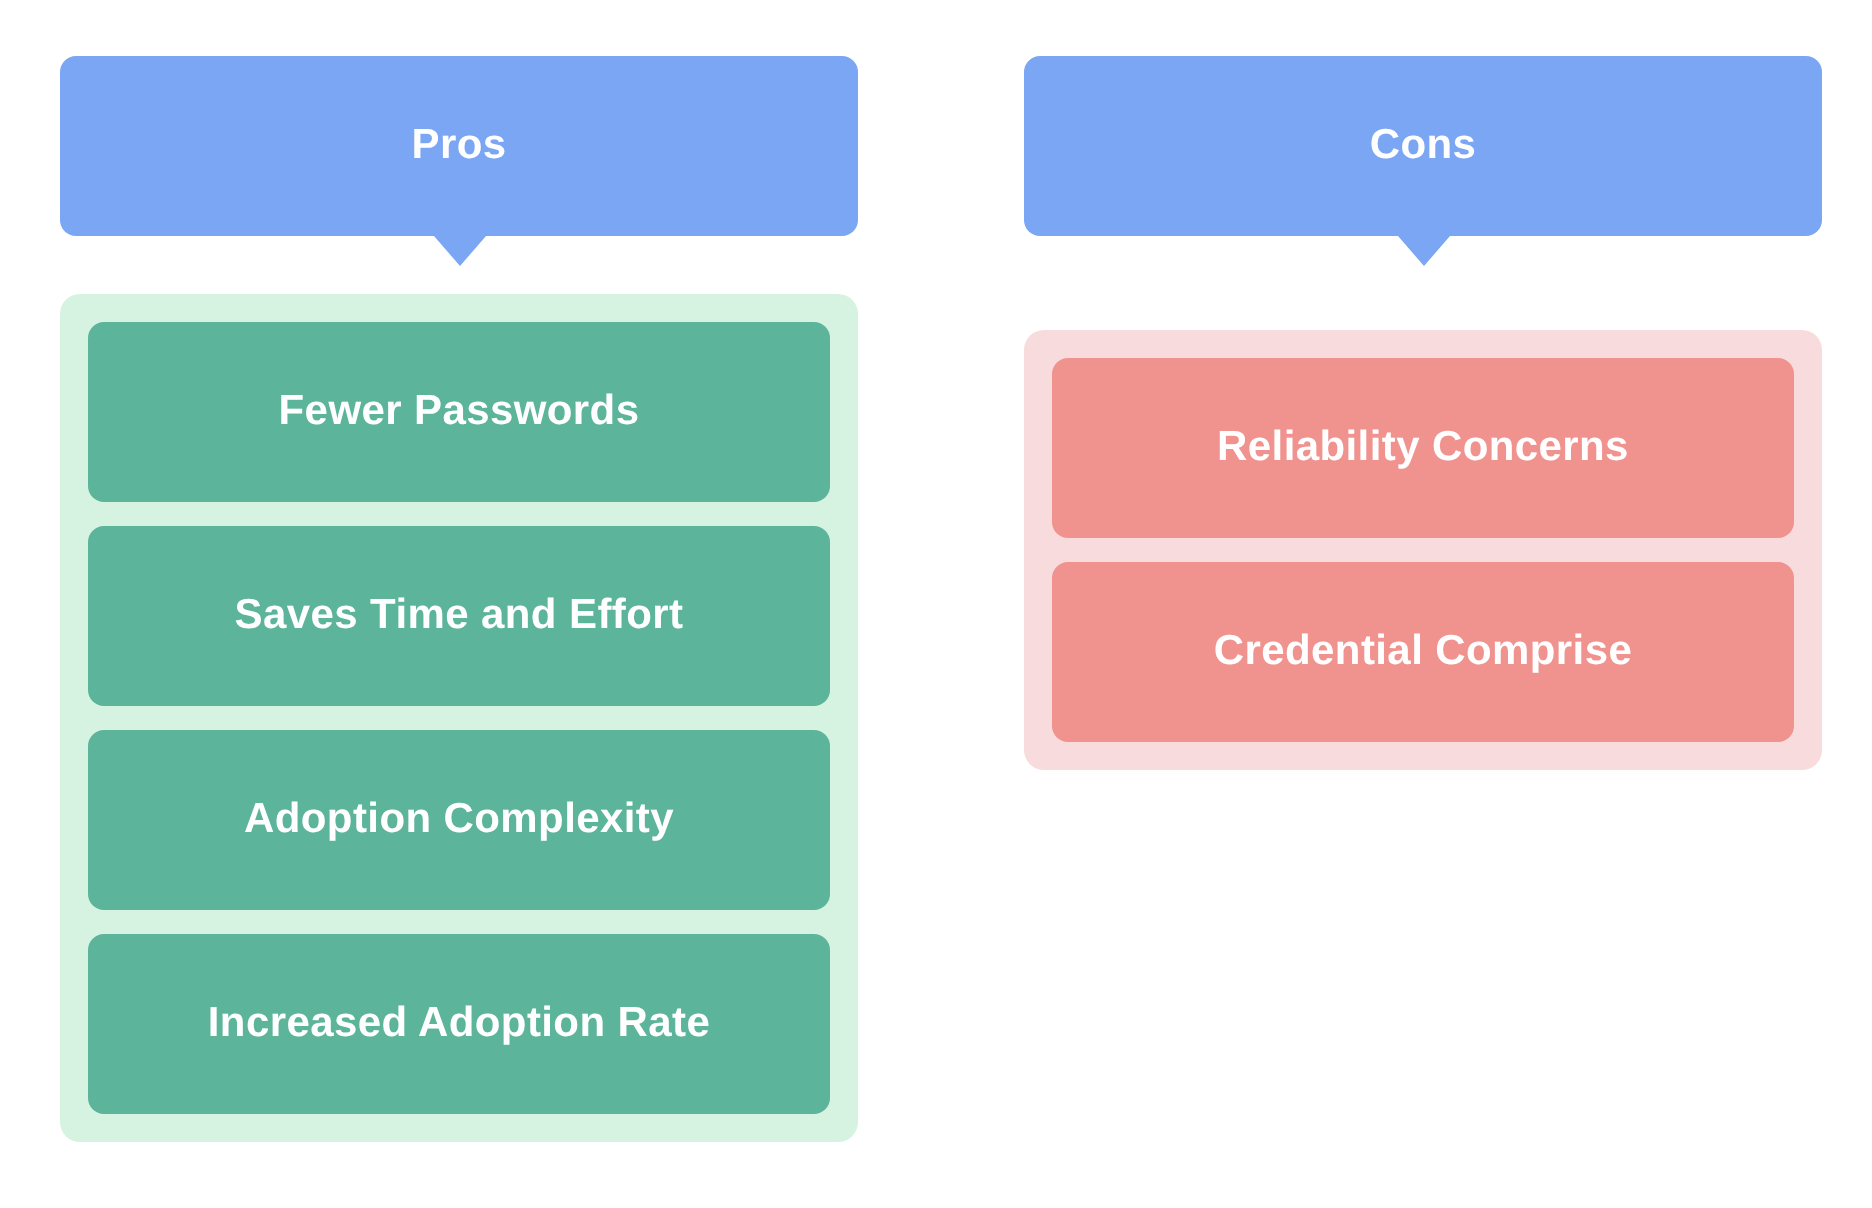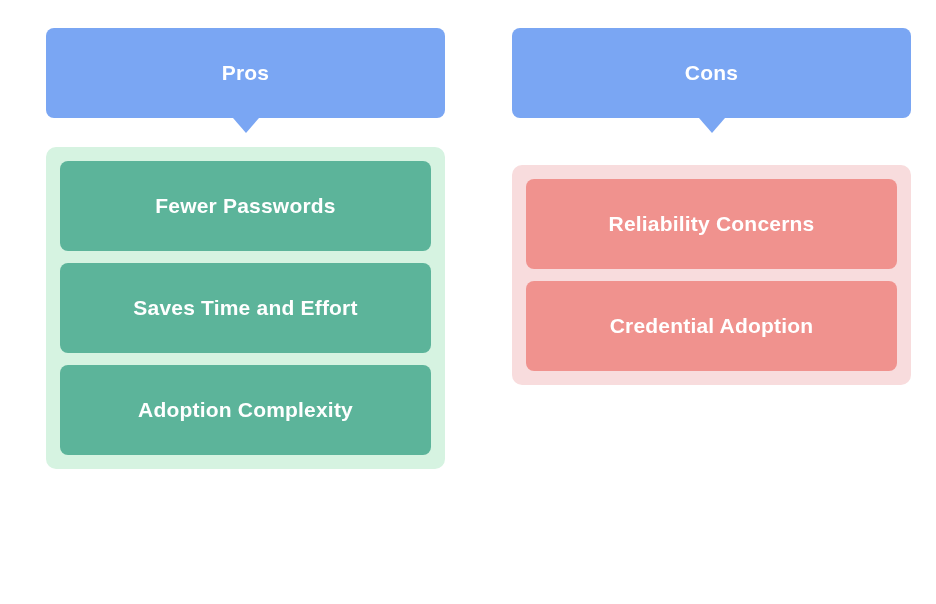--- a/index.html
+++ b/index.html
@@ -15,21 +15,21 @@
     font-family: "Liberation Sans", sans-serif;
     overflow: hidden;
   }
   .column {
     position: absolute;
     top: 28px;
     width: 399px;
     display: flex;
     flex-direction: column;
   }
-  .column.pros { left: 30px; margin-left: 16px; }
+  .column.pros { left: 30px; }
   .column.cons { left: 512px; }
 
   .header {
     position: relative;
     height: 90px;
     border-radius: 8px;
     background: var(--header-bg, #7aa6f3);
     display: flex;
     align-items: center;
     justify-content: center;
@@ -82,27 +82,28 @@
 
   <div class="column pros">
     <div class="header">
       <span>Pros</span>
       <div class="pointer"></div>
     </div>
     <div class="container pros-bg">
       <div class="item pros-item">Fewer Passwords</div>
       <div class="item pros-item">Saves Time and Effort</div>
       <div class="item pros-item">Adoption Complexity</div>
+      <div class="item pros-item">Increased Adoption Rate</div>
     </div>
   </div>
 
   <div class="column cons">
     <div class="header">
       <span>Cons</span>
       <div class="pointer"></div>
     </div>
     <div class="container cons-bg">
       <div class="item cons-item">Reliability Concerns</div>
-      <div class="item cons-item">Credential Adoption</div>
+      <div class="item cons-item">Credential Comprise</div>
     </div>
   </div>
 
 </div>
 
 </body></html>

